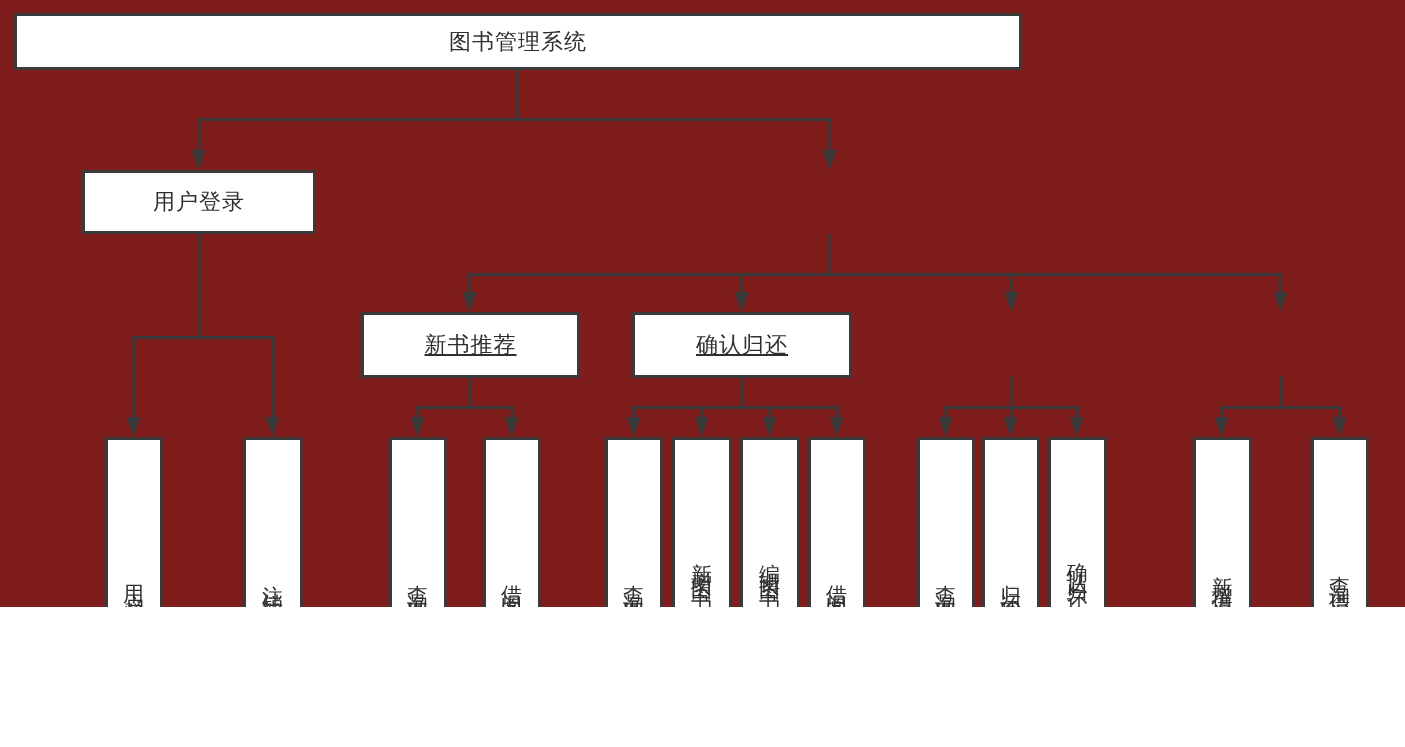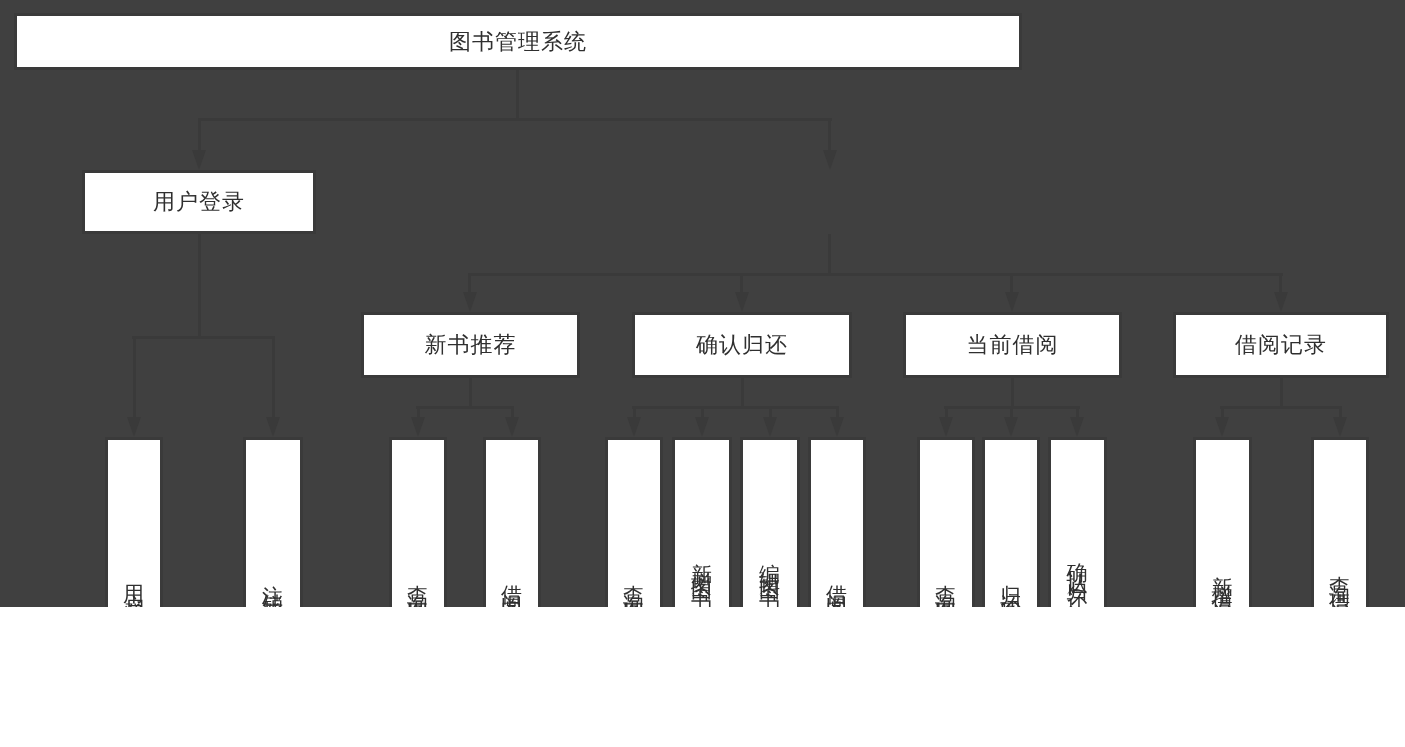--- a/index.html
+++ b/index.html
@@ -5,37 +5,37 @@
   html, body {
     margin: 0;
     padding: 0;
     background: #ffffff;
     font-family: "Liberation Sans", "DejaVu Sans", sans-serif;
   }
   .diagram {
     position: relative;
     width: 1405px;
     height: 607px;
-    background: #404040;
+    background: #7f1d1d;
     overflow: hidden;
   }
   .node {
     position: absolute;
     box-sizing: border-box;
     border: 3px solid #3a3a3a;
     background: #ffffff;
     display: flex;
     align-items: center;
     justify-content: center;
     color: #2f2f2f;
     font-size: 22px;
     letter-spacing: 1px;
     z-index: 2;
   }
-  .hnode { top: 312px; height: 66px; }
+  .hnode { top: 312px; height: 66px; text-decoration: underline; }
   .leaf {
     top: 437px;
     height: 298px;
     font-size: 21px;
   }
   .leaf span {
     writing-mode: vertical-rl;
     line-height: 1;
     letter-spacing: 9px;
     white-space: nowrap;
@@ -138,26 +138,20 @@
   <div class="node" style="left:82px;top:170px;width:234px;height:64px">
     <span>用户登录</span>
   </div>
 
   <div class="node hnode" style="left:361px;width:219px">
     <span>新书推荐</span>
   </div>
   <div class="node hnode" style="left:632px;width:220px">
     <span>确认归还</span>
   </div>
-  <div class="node hnode" style="left:903px;width:219px">
-    <span>当前借阅</span>
-  </div>
-  <div class="node hnode" style="left:1173px;width:216px">
-    <span>借阅记录</span>
-  </div>
 
   <div class="node leaf" style="left:105px;width:58px">
     <span>用户登录</span>
   </div>
   <div class="node leaf" style="left:243px;width:60px">
     <span>注销登录</span>
   </div>
   <div class="node leaf" style="left:389px;width:58px">
     <span>查询图书</span>
   </div>

